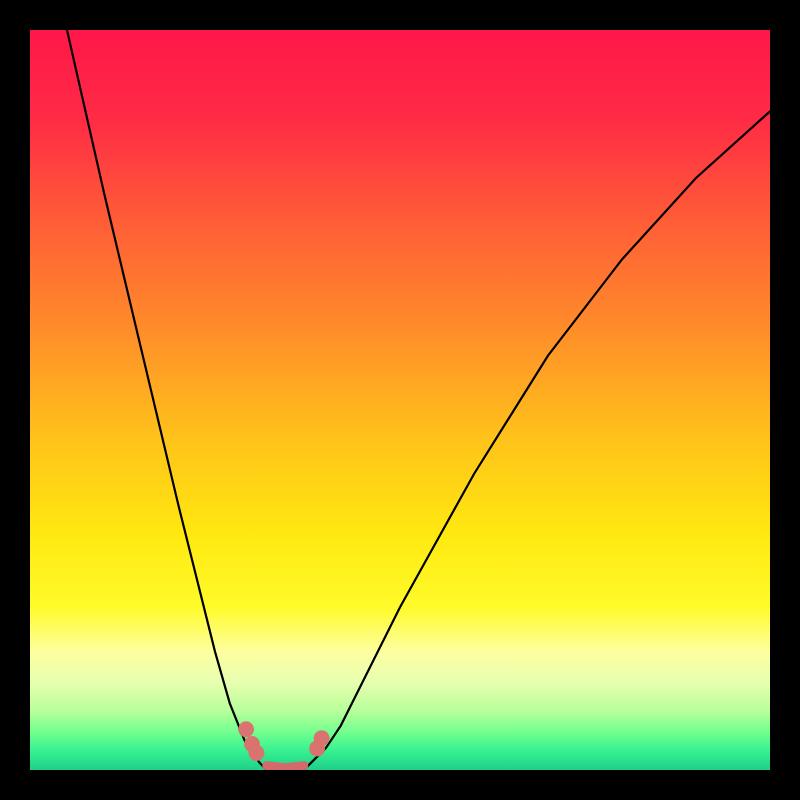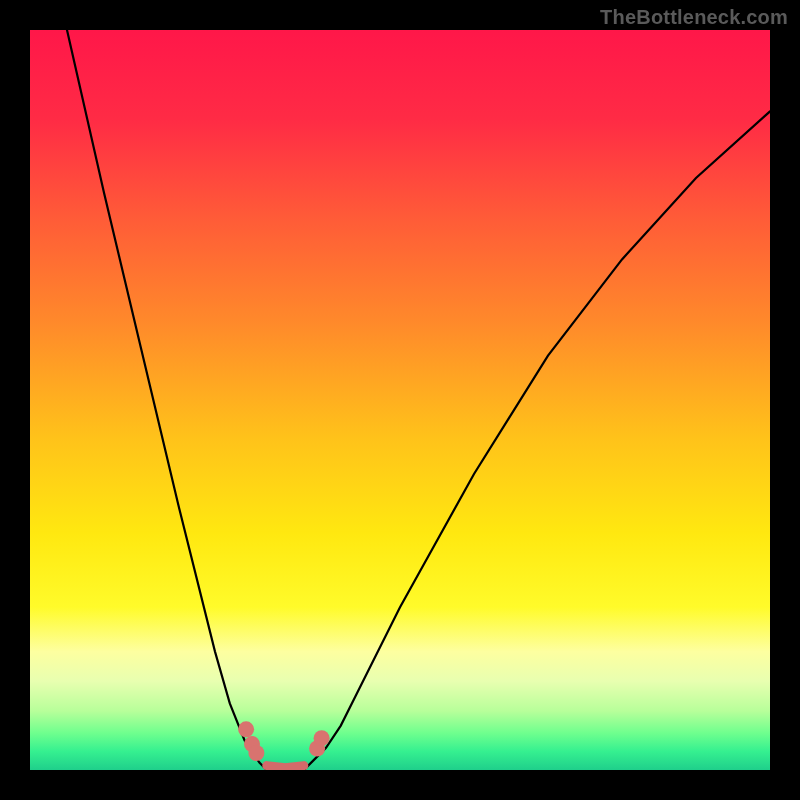--- a/index.html
+++ b/index.html
@@ -73,14 +73,13 @@
       <g id="markers">
           <circle cx="216.1" cy="699.3" r="8" fill="#d8736f"></circle>
           <circle cx="222.0" cy="714.1" r="8" fill="#d8736f"></circle>
           <circle cx="226.4" cy="723.0" r="8" fill="#d8736f"></circle>
           <circle cx="287.1" cy="718.5" r="8" fill="#d8736f"></circle>
           <circle cx="291.6" cy="708.2" r="8" fill="#d8736f"></circle>
         </g>
     </svg>
   </div>
 
-  <div class="source-label">TheBottleneck.com</div>
 </div>
 
 </body></html>

